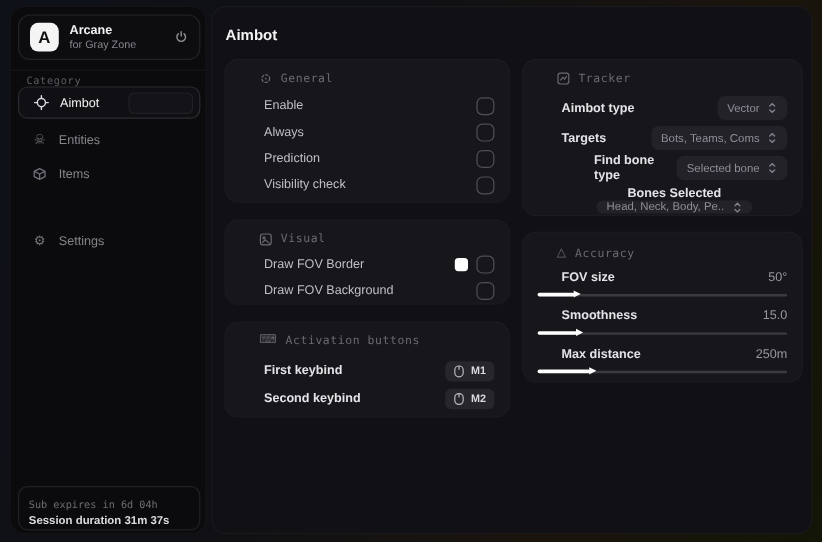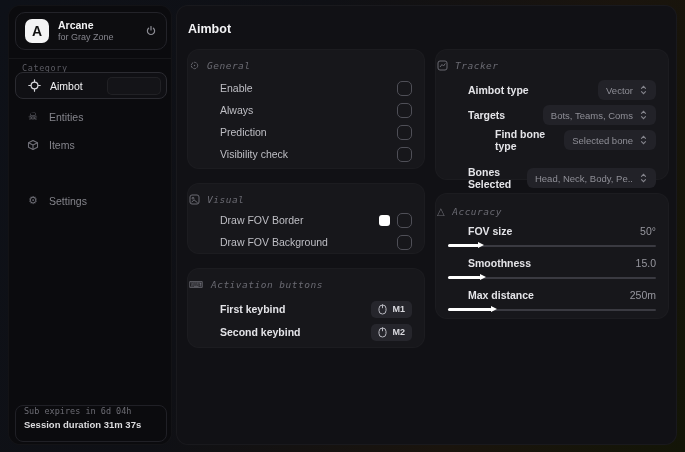--- a/index.html
+++ b/index.html
@@ -32,32 +32,32 @@
   .nav-item { position:absolute; left:6px; width:152px; height:27px; border-radius:8px;
               display:flex; align-items:center; gap:9px; padding:0 11px;
               color:#84848b; font-size:10.5px; cursor:pointer; }
   .nav-item .nav-ic { width:14px; display:flex; justify-content:center; color:#707078; }
   .nav-item.active { border:1px solid #2b2b31; background:#101014; color:#f0f0f2; }
   .nav-item.active .nav-ic { color:#d9d9de; }
   .ghost { position:absolute; right:5px; top:4px; width:54px; height:18px; border-radius:5px;
            border:1px solid rgba(255,255,255,0.06); background:rgba(255,255,255,0.02);
            filter:blur(0.6px); }
   .foot { position:absolute; left:6px; top:399px; width:152px; height:37px;
-          border:1px solid #202026; border-radius:8px; padding:0 8px; }
+          border:1px solid #202026; border-radius:8px; padding:10px 8px; }
   .foot-expiry { font-family:"DejaVu Sans Mono", monospace; font-size:8.5px; color:#6c6c74; }
   .foot-session { margin-top:3px; font-size:9.5px; font-weight:bold; color:#dcdcdf; }
 
   
   .page-title { position:absolute; left:11px; top:16px; color:#f3f3f5;
                 font-size:12.5px; font-weight:bold; }
   .card { position:absolute; background:#17171b; border-radius:12px;
           border:1px solid rgba(255,255,255,0.025); }
-  .card-hdr { position:absolute; left:1px; top:10px; display:flex; align-items:flex-end; gap:7px;
+  .card-hdr { position:absolute; left:28px; top:10px; display:flex; align-items:flex-start; gap:7px;
               color:#6a6a72; font-family:"DejaVu Sans Mono", monospace; font-size:9.5px;
-              letter-spacing:0.5px;font-style:italic; }
+              letter-spacing:0.5px; }
   .card-hdr .hic { display:flex; color:#6a6a72; font-size:10px; line-height:1; }
   .row { position:absolute; left:12px; right:12px; height:18px;
          display:flex; align-items:center; justify-content:space-between;margin-left:20px; }
   .lbl { font-size:10.5px; color:#bfbfc5; }
   .lbl.bright { color:#e4e4e8; font-weight:bold; font-size:10.5px; }
   .cbx { width:15px; height:15px; border:1.5px solid #4f4f57; border-radius:5px;
          background:transparent; cursor:pointer; flex:0 0 auto; }
   .ctrl-group { display:flex; align-items:center; gap:7px; }
   .swatch { width:11px; height:11px; border-radius:3px; cursor:pointer; }
   .keybtn { display:flex; align-items:center; gap:5px; background:#26262c; border-radius:5px;
@@ -266,21 +266,21 @@
         <span class="selbtn">
           <span>Selected bone</span>
           <span class="sic">
             <svg width="9" height="10" viewBox="0 0 9 10" fill="none" stroke="currentColor" stroke-width="1.1" stroke-linecap="round">
               <path d="M2.5 3.4 L4.5 1.4 L6.5 3.4"></path>
                 <path d="M2.5 6.6 L4.5 8.6 L6.5 6.6"></path>
             </svg>
           </span>
         </span>
       </div>
-      <div class="row" style="top:118px; height:20px;">
+      <div class="row" style="top:105px; height:20px;flex-direction:column;">
         <span class="lbl bright">Bones Selected</span>
         <span class="selbtn">
           <span>Head, Neck, Body, Pe..</span>
           <span class="sic">
             <svg width="9" height="10" viewBox="0 0 9 10" fill="none" stroke="currentColor" stroke-width="1.1" stroke-linecap="round">
               <path d="M2.5 3.4 L4.5 1.4 L6.5 3.4"></path>
                 <path d="M2.5 6.6 L4.5 8.6 L6.5 6.6"></path>
             </svg>
           </span>
         </span>

